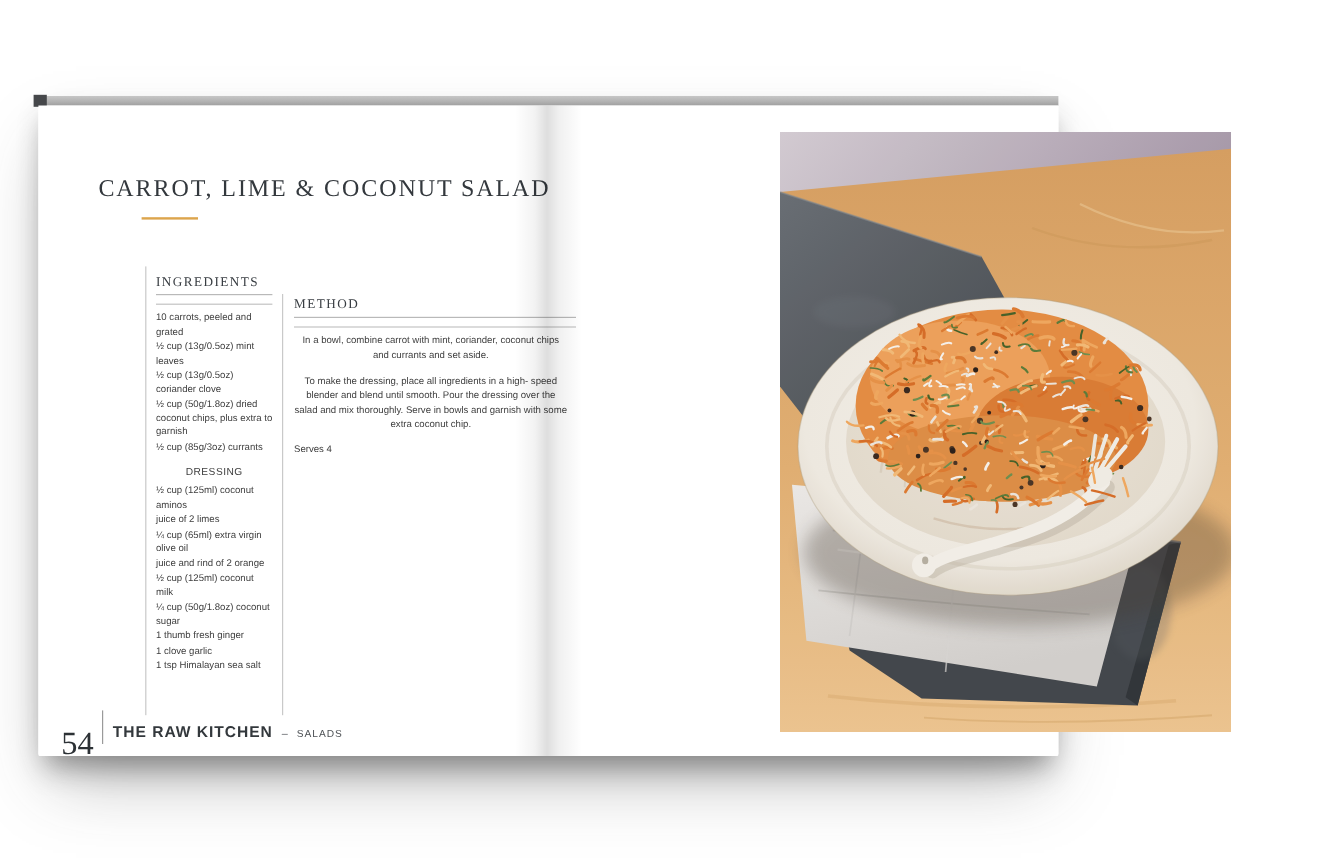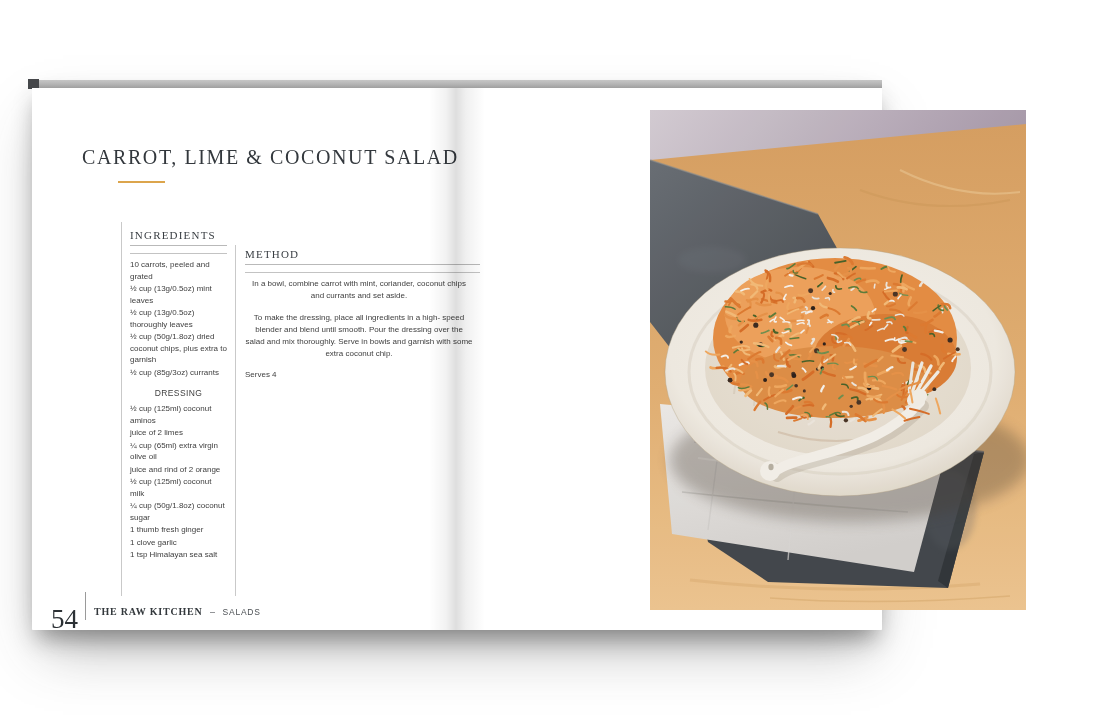--- a/index.html
+++ b/index.html
@@ -66,21 +66,21 @@
     position:absolute;left:19px;top:500px;
     font-family:"Liberation Serif", serif;font-size:27px;color:#2c3135;margin-top:16px;
   }
   .footer-divider{
     position:absolute;left:53px;top:504px;width:1px;height:28px;background:#9a9a9a;
   }
   .footer-text{
     position:absolute;left:62px;top:513px;white-space:nowrap;
   }
   .footer-book{
-    font-family:Liberation Serif, serif;font-weight:bold;font-size:10px;
+    font-family:Liberation Sans, sans-serif;font-weight:bold;font-size:13px;
     letter-spacing:.8px;color:#33383c;
   }
   .footer-sep{font-size:9px;color:#55595d;margin:0 3px;}
   .footer-section{font-size:8.5px;letter-spacing:.8px;color:#4c5054;}
   
   .photo{
     position:absolute;left:618px;top:22px;width:376px;height:500px;overflow:hidden;
   }
   .photo svg{display:block;}
 </style>
@@ -96,21 +96,21 @@
     <div>
       <div class="recipe-title">CARROT, LIME &amp; COCONUT SALAD</div>
       <div class="accent-rule"></div>
 
       <div class="col col-ingredients">
         <div class="col-heading">INGREDIENTS</div>
         <div class="col-rule"></div>
         <div class="list">
             <div class="ing-item">10 carrots, peeled and grated</div>
             <div class="ing-item">½ cup (13g/0.5oz) mint leaves</div>
-            <div class="ing-item">½ cup (13g/0.5oz) thoroughly leaves</div>
+            <div class="ing-item">½ cup (13g/0.5oz) coriander clove</div>
             <div class="ing-item">½ cup (50g/1.8oz) dried coconut chips, plus extra to garnish</div>
             <div class="ing-item">½ cup (85g/3oz) currants</div>
           </div>
         <div class="sub-heading">DRESSING</div>
         <div class="list">
             <div class="ing-item">½ cup (125ml) coconut aminos</div>
             <div class="ing-item">juice of 2 limes</div>
             <div class="ing-item">¼ cup (65ml) extra virgin olive oil</div>
             <div class="ing-item">juice and rind of 2 orange</div>
             <div class="ing-item">½ cup (125ml) coconut milk</div>

